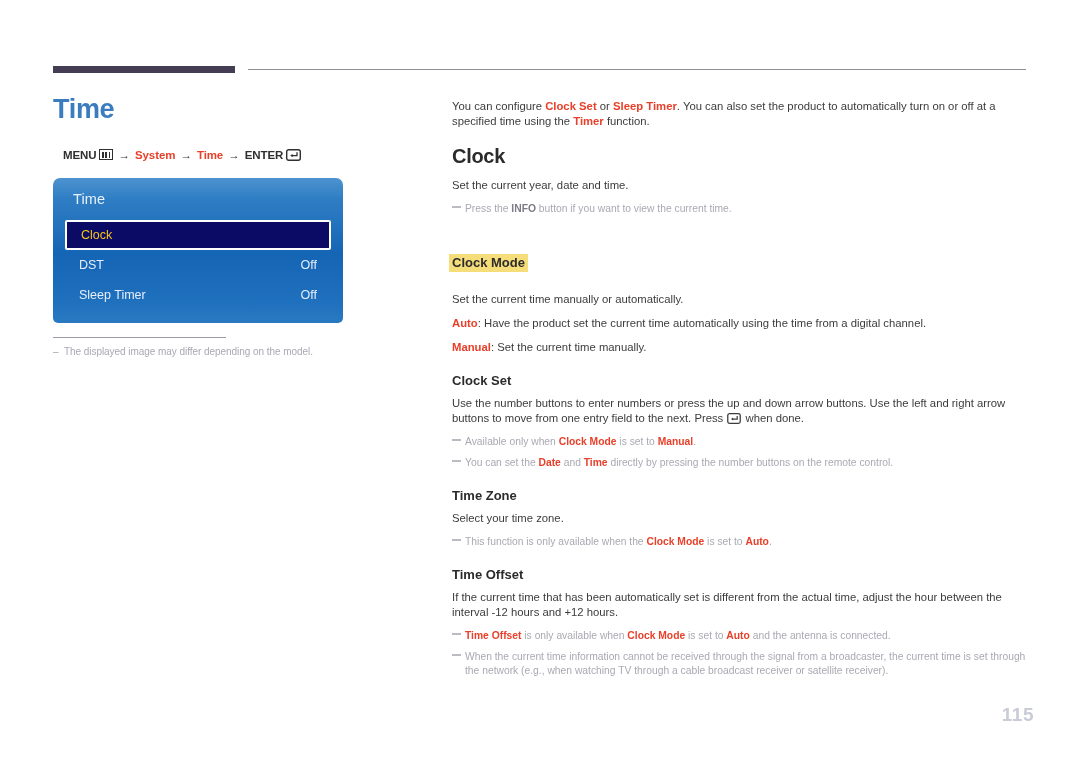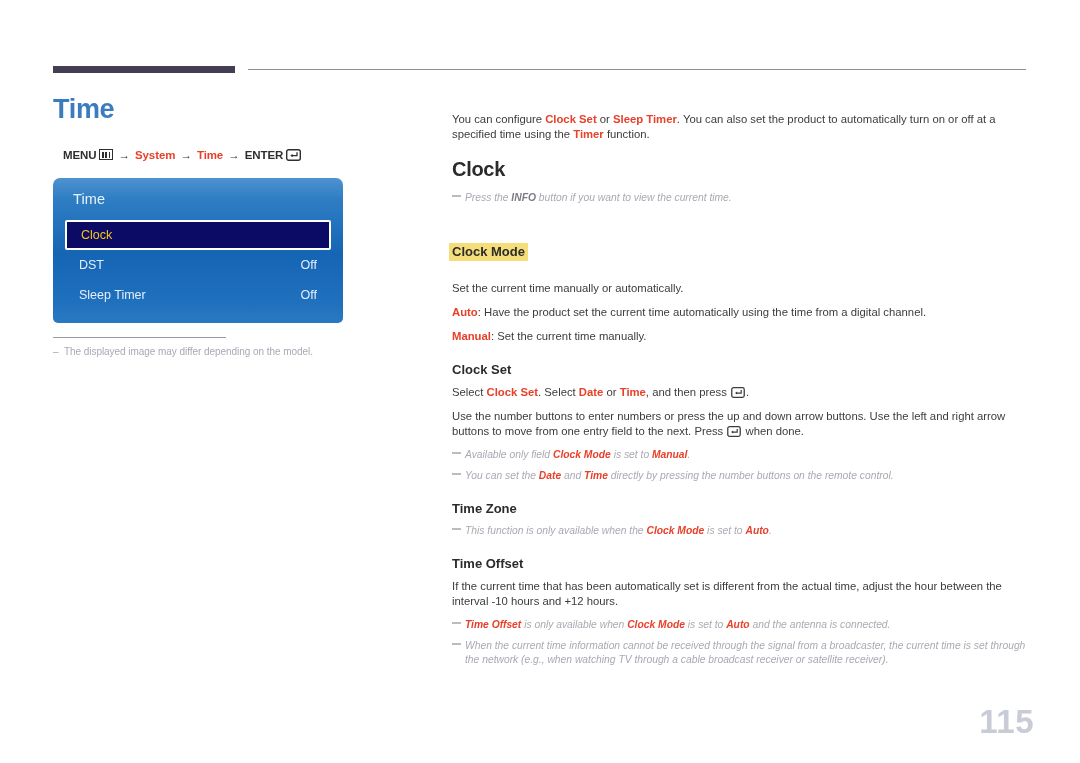--- a/index.html
+++ b/index.html
@@ -172,21 +172,20 @@
     letter-spacing: -0.05px;
     white-space: nowrap;
   }
 
   
   .right-col {
     position: absolute;
     left: 452px;
     top: 99px;
     width: 574px;
-    margin-top: 13px;
   }
   .body-p {
     font-size: 11.3px;
     line-height: 15px;
     color: #3c3c3c;
     margin: 0 0 9px 0;
   }
   .body-p b, .accent-b {
     color: #e8402a;
     font-weight: bold;
@@ -213,21 +212,20 @@
     margin-left: -3px;
   }
   .h3-wrap { margin: 19px 0 11px 0; line-height: 1; }
   .note {
     position: relative;
     font-size: 10.3px;
     line-height: 14px;
     color: #aaa9b2;
     margin: 0 0 7px 0;
     padding-left: 13px;
-    font-style: italic;
   }
   .note::before {
     content: "";
     position: absolute;
     left: 0;
     top: 4px;
     width: 9px;
     height: 1.6px;
     background: #bcbbc4;
   }
@@ -245,21 +243,21 @@
     vertical-align: -1.5px;
     margin: 0 1px;
   }
   .icon-enter-sm svg { display: block; }
 
   
   .page-number {
     position: absolute;
     right: 46px;
     top: 705px;
-    font-size: 33px;
+    font-size: 19px;
     font-weight: bold;
     color: #c9ccd6;
     letter-spacing: 0.5px;
     line-height: 1;
     margin-left: 28px;
   }
 </style>
 </head>
 <body>
 
@@ -306,60 +304,57 @@
     </div>
 
   </div>
 
   <div class="right-col">
 
     <p class="body-p"><span>You can configure </span><b>Clock Set</b><span> or </span><b>Sleep Timer</b><span>. You can also set the product to automatically turn on or off at a specified time using the </span><b>Timer</b><span> function.</span></p>
 
     <h2 class="h2">Clock</h2>
 
+    <p class="body-p">Set the current year, date and time.</p>
 
     <p class="note"><span>Press the </span><span class="dim-b">INFO</span><span> button if you want to view the current time.</span></p>
 
     <div class="h3-wrap">
       <h3 class="h3 highlight">Clock Mode</h3>
     </div>
 
     <p class="body-p">Set the current time manually or automatically.</p>
 
     <p class="body-p"><b>Auto</b><span>: Have the product set the current time automatically using the time from a digital channel.</span></p>
 
 
     <p class="body-p"><b>Manual</b><span>: Set the current time manually.</span></p>
 
     <h3 class="h3">Clock Set</h3>
 
-    <p class="body-p"><span>Select </span><b>Clock Set</b><span>. Select </span><b>Date</b><span> or </span><b>Time</b><span>, and then press </span><span class="icon-enter-sm"><svg viewBox="0 0 15 12" width="14" height="11">
-            <rect x="0.7" y="0.7" width="13.6" height="10.6" rx="2" ry="2" fill="none" stroke="#3c3c3c" stroke-width="1.4"></rect>
-            <path d="M11 3.2 L11 6.6 L5.4 6.6" fill="none" stroke="#3c3c3c" stroke-width="1.3"></path>
-            <path d="M6.6 4.9 L4.2 6.6 L6.6 8.3 Z" fill="#3c3c3c"></path>
-          </svg></span><span>.</span></p>
 
     <p class="body-p"><span>Use the number buttons to enter numbers or press the up and down arrow buttons. Use the left and right arrow buttons to move from one entry field to the next. Press </span><span class="icon-enter-sm"><svg viewBox="0 0 15 12" width="14" height="11">
             <rect x="0.7" y="0.7" width="13.6" height="10.6" rx="2" ry="2" fill="none" stroke="#3c3c3c" stroke-width="1.4"></rect>
             <path d="M11 3.2 L11 6.6 L5.4 6.6" fill="none" stroke="#3c3c3c" stroke-width="1.3"></path>
             <path d="M6.6 4.9 L4.2 6.6 L6.6 8.3 Z" fill="#3c3c3c"></path>
           </svg></span><span> when done.</span></p>
 
-    <p class="note"><span>Available only field </span><b>Clock Mode</b><span> is set to </span><b>Manual</b><span>.</span></p>
+    <p class="note"><span>Available only when </span><b>Clock Mode</b><span> is set to </span><b>Manual</b><span>.</span></p>
 
     <p class="note"><span>You can set the </span><b>Date</b><span> and </span><b>Time</b><span> directly by pressing the number buttons on the remote control.</span></p>
 
     <h3 class="h3">Time Zone</h3>
 
+    <p class="body-p">Select your time zone.</p>
 
     <p class="note"><span>This function is only available when the </span><b>Clock Mode</b><span> is set to </span><b>Auto</b><span>.</span></p>
 
     <h3 class="h3">Time Offset</h3>
 
-    <p class="body-p">If the current time that has been automatically set is different from the actual time, adjust the hour between the interval -10 hours and +12 hours.</p>
+    <p class="body-p">If the current time that has been automatically set is different from the actual time, adjust the hour between the interval -12 hours and +12 hours.</p>
 
     <p class="note"><b>Time Offset</b><span> is only available when </span><b>Clock Mode</b><span> is set to </span><b>Auto</b><span> and the antenna is connected.</span></p>
 
     <p class="note note-indent">When the current time information cannot be received through the signal from a broadcaster, the current time is set through the network (e.g., when watching TV through a cable broadcast receiver or satellite receiver).</p>
 
   </div>
 
   <div class="page-number">115</div>
 
 </div>

